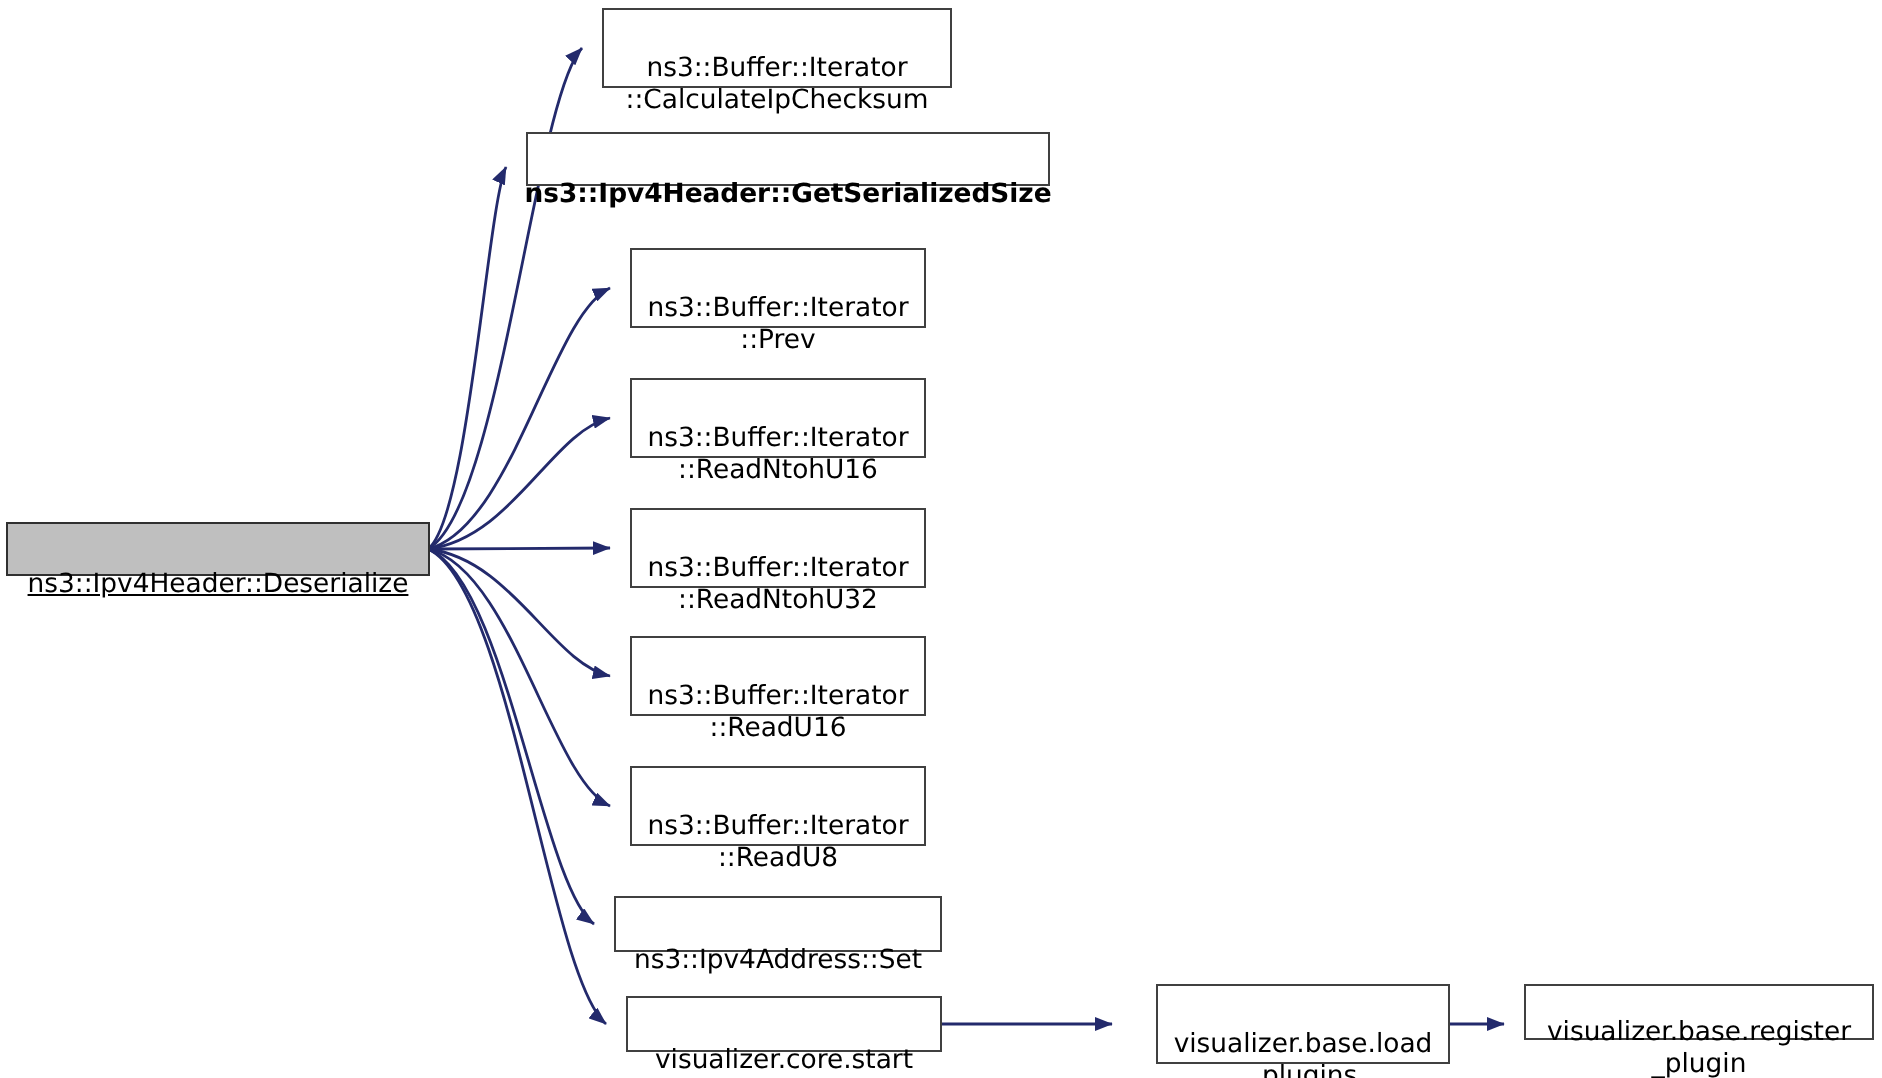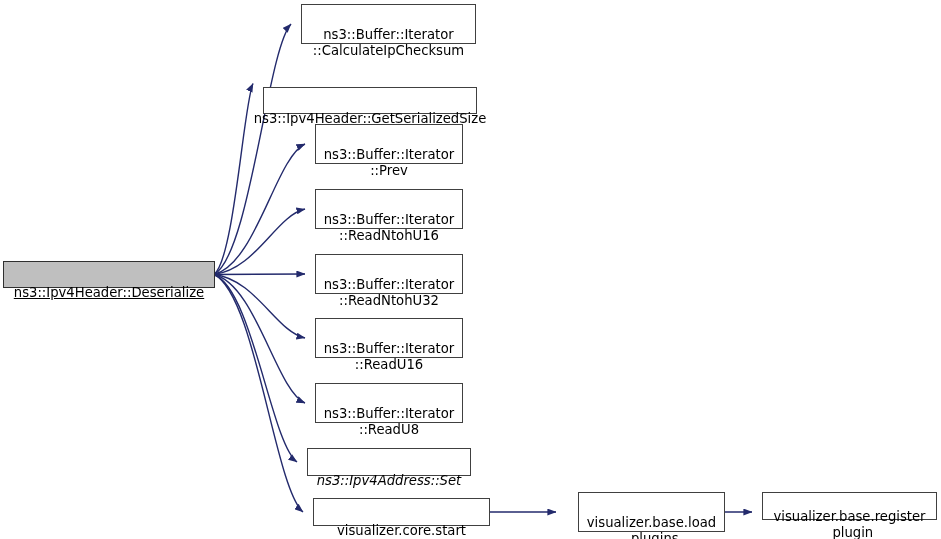--- a/index.html
+++ b/index.html
@@ -71,32 +71,32 @@
         <path d="M 214 274.5 C 255.16 293.5, 274.76 488.25, 303 512" marker-end="url(#arrowhead)"></path>
         <path d="M 464 512 L 556 512" marker-end="url(#arrowhead)"></path>
         <path d="M 713 512 L 752 512" marker-end="url(#arrowhead)"></path>
       </g>
   </svg>
 
   <div id="node-layer">
       <div class="node root" style="left: 3px; top: 261px; width: 212px; height: 27px; text-decoration: underline;"><span class="node-label">ns3::Ipv4Header::Deserialize</span></div>
       <div class="node" style="left: 301px; top: 4px; width: 175px; height: 40px;"><span class="node-label">ns3::Buffer::Iterator
 ::CalculateIpChecksum</span></div>
-      <div class="node" style="left: 263px; top: 87px; width: 214px; height: 27px;"><span class="node-label">ns3::Ipv4Header::GetSerializedSize</span></div>
+      <div class="node" style="left: 263px; top: 66px; width: 262px; height: 27px; font-weight: bold;"><span class="node-label">ns3::Ipv4Header::GetSerializedSize</span></div>
       <div class="node" style="left: 315px; top: 124px; width: 148px; height: 40px;"><span class="node-label">ns3::Buffer::Iterator
 ::Prev</span></div>
       <div class="node" style="left: 315px; top: 189px; width: 148px; height: 40px;"><span class="node-label">ns3::Buffer::Iterator
 ::ReadNtohU16</span></div>
       <div class="node" style="left: 315px; top: 254px; width: 148px; height: 40px;"><span class="node-label">ns3::Buffer::Iterator
 ::ReadNtohU32</span></div>
       <div class="node" style="left: 315px; top: 318px; width: 148px; height: 40px;"><span class="node-label">ns3::Buffer::Iterator
 ::ReadU16</span></div>
       <div class="node" style="left: 315px; top: 383px; width: 148px; height: 40px;"><span class="node-label">ns3::Buffer::Iterator
 ::ReadU8</span></div>
-      <div class="node" style="left: 307px; top: 448px; width: 164px; height: 28px; font-style: italic;"><span class="node-label">ns3::Ipv4Address::Set</span></div>
-      <div class="node" style="left: 313px; top: 498px; width: 177px; height: 28px;"><span class="node-label">visualizer.core.start</span></div>
+      <div class="node" style="left: 307px; top: 448px; width: 164px; height: 28px;"><span class="node-label">ns3::Ipv4Address::Set</span></div>
+      <div class="node" style="left: 313px; top: 498px; width: 158px; height: 28px;"><span class="node-label">visualizer.core.start</span></div>
       <div class="node" style="left: 578px; top: 492px; width: 147px; height: 40px;"><span class="node-label">visualizer.base.load
 _plugins</span></div>
       <div class="node" style="left: 762px; top: 492px; width: 175px; height: 28px;"><span class="node-label">visualizer.base.register
 _plugin</span></div>
     </div>
 
 </div>
 
 </body></html>

